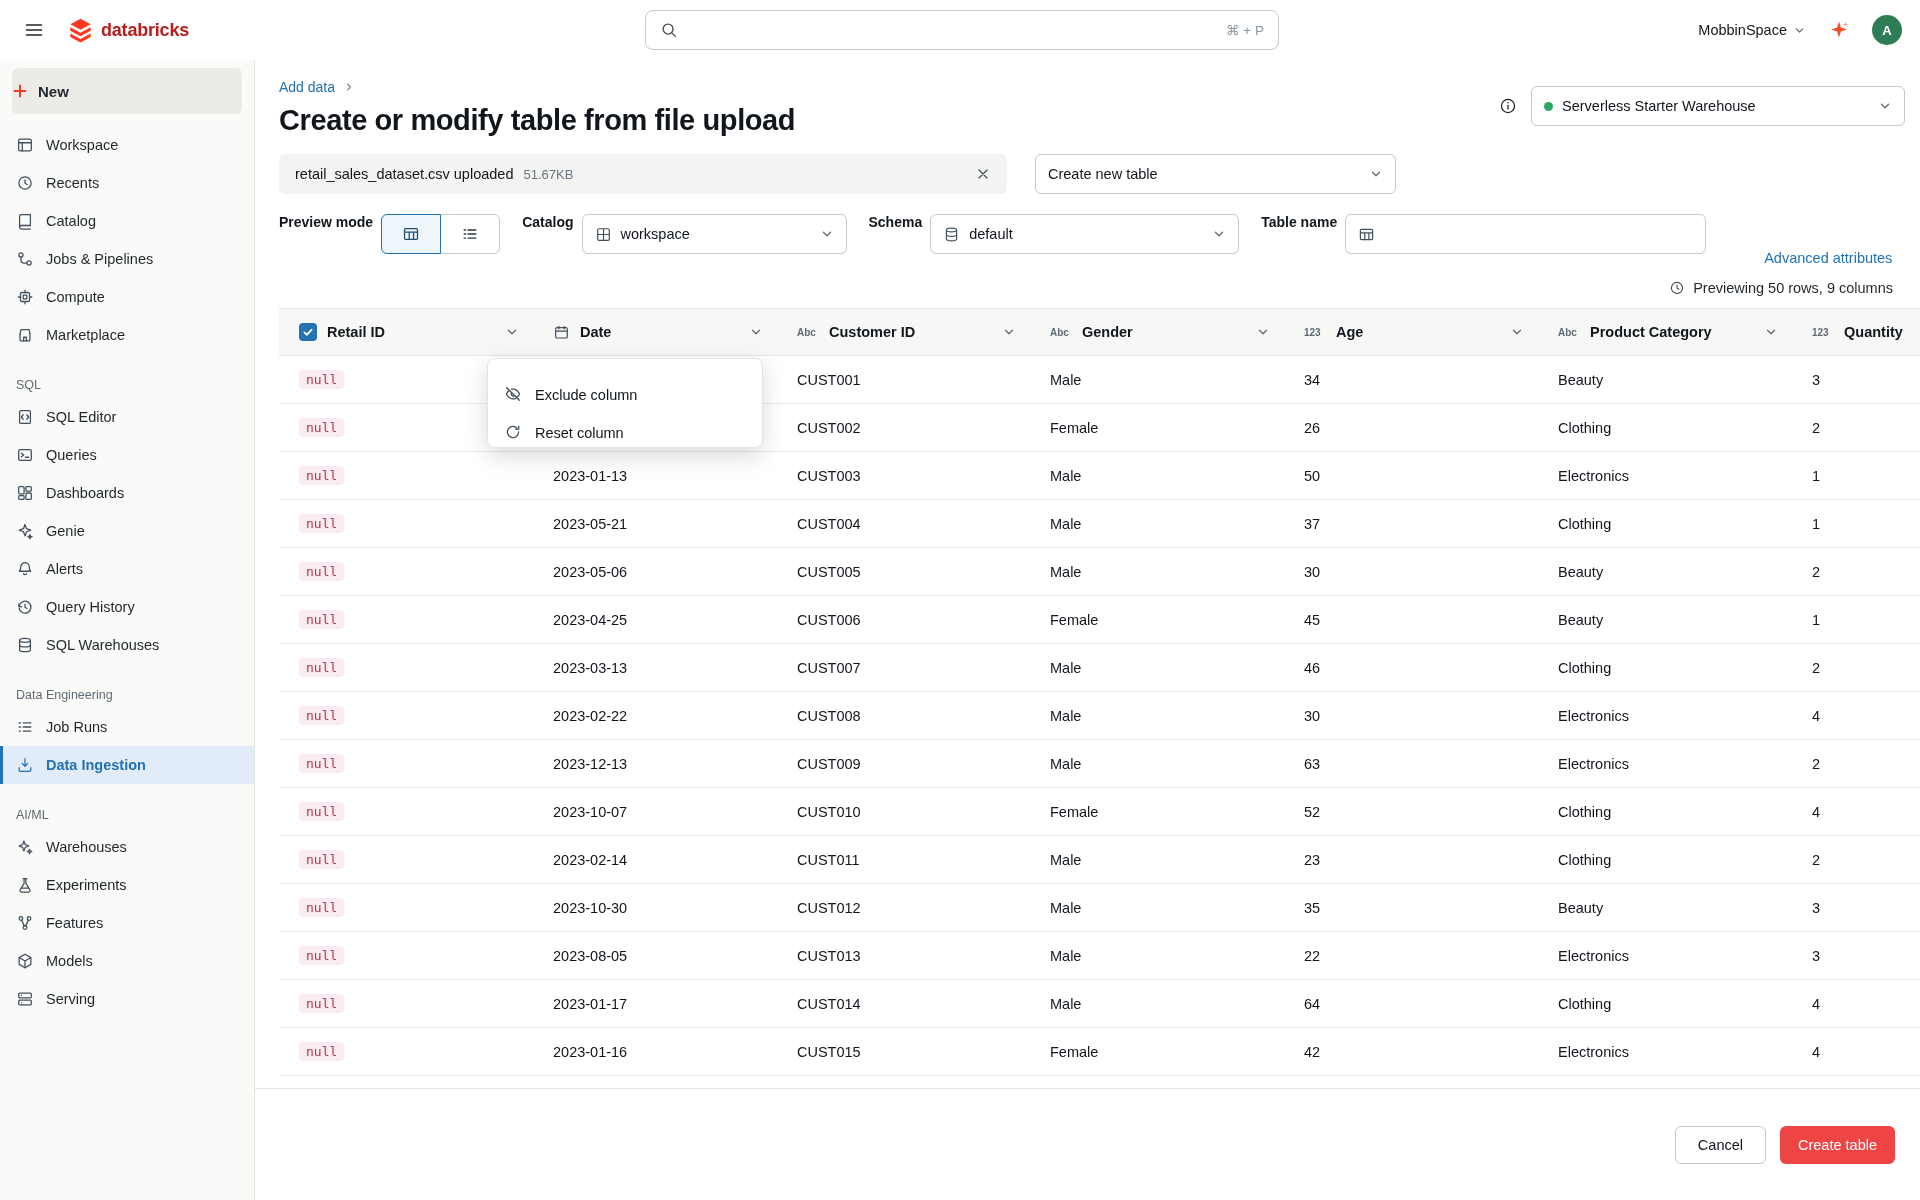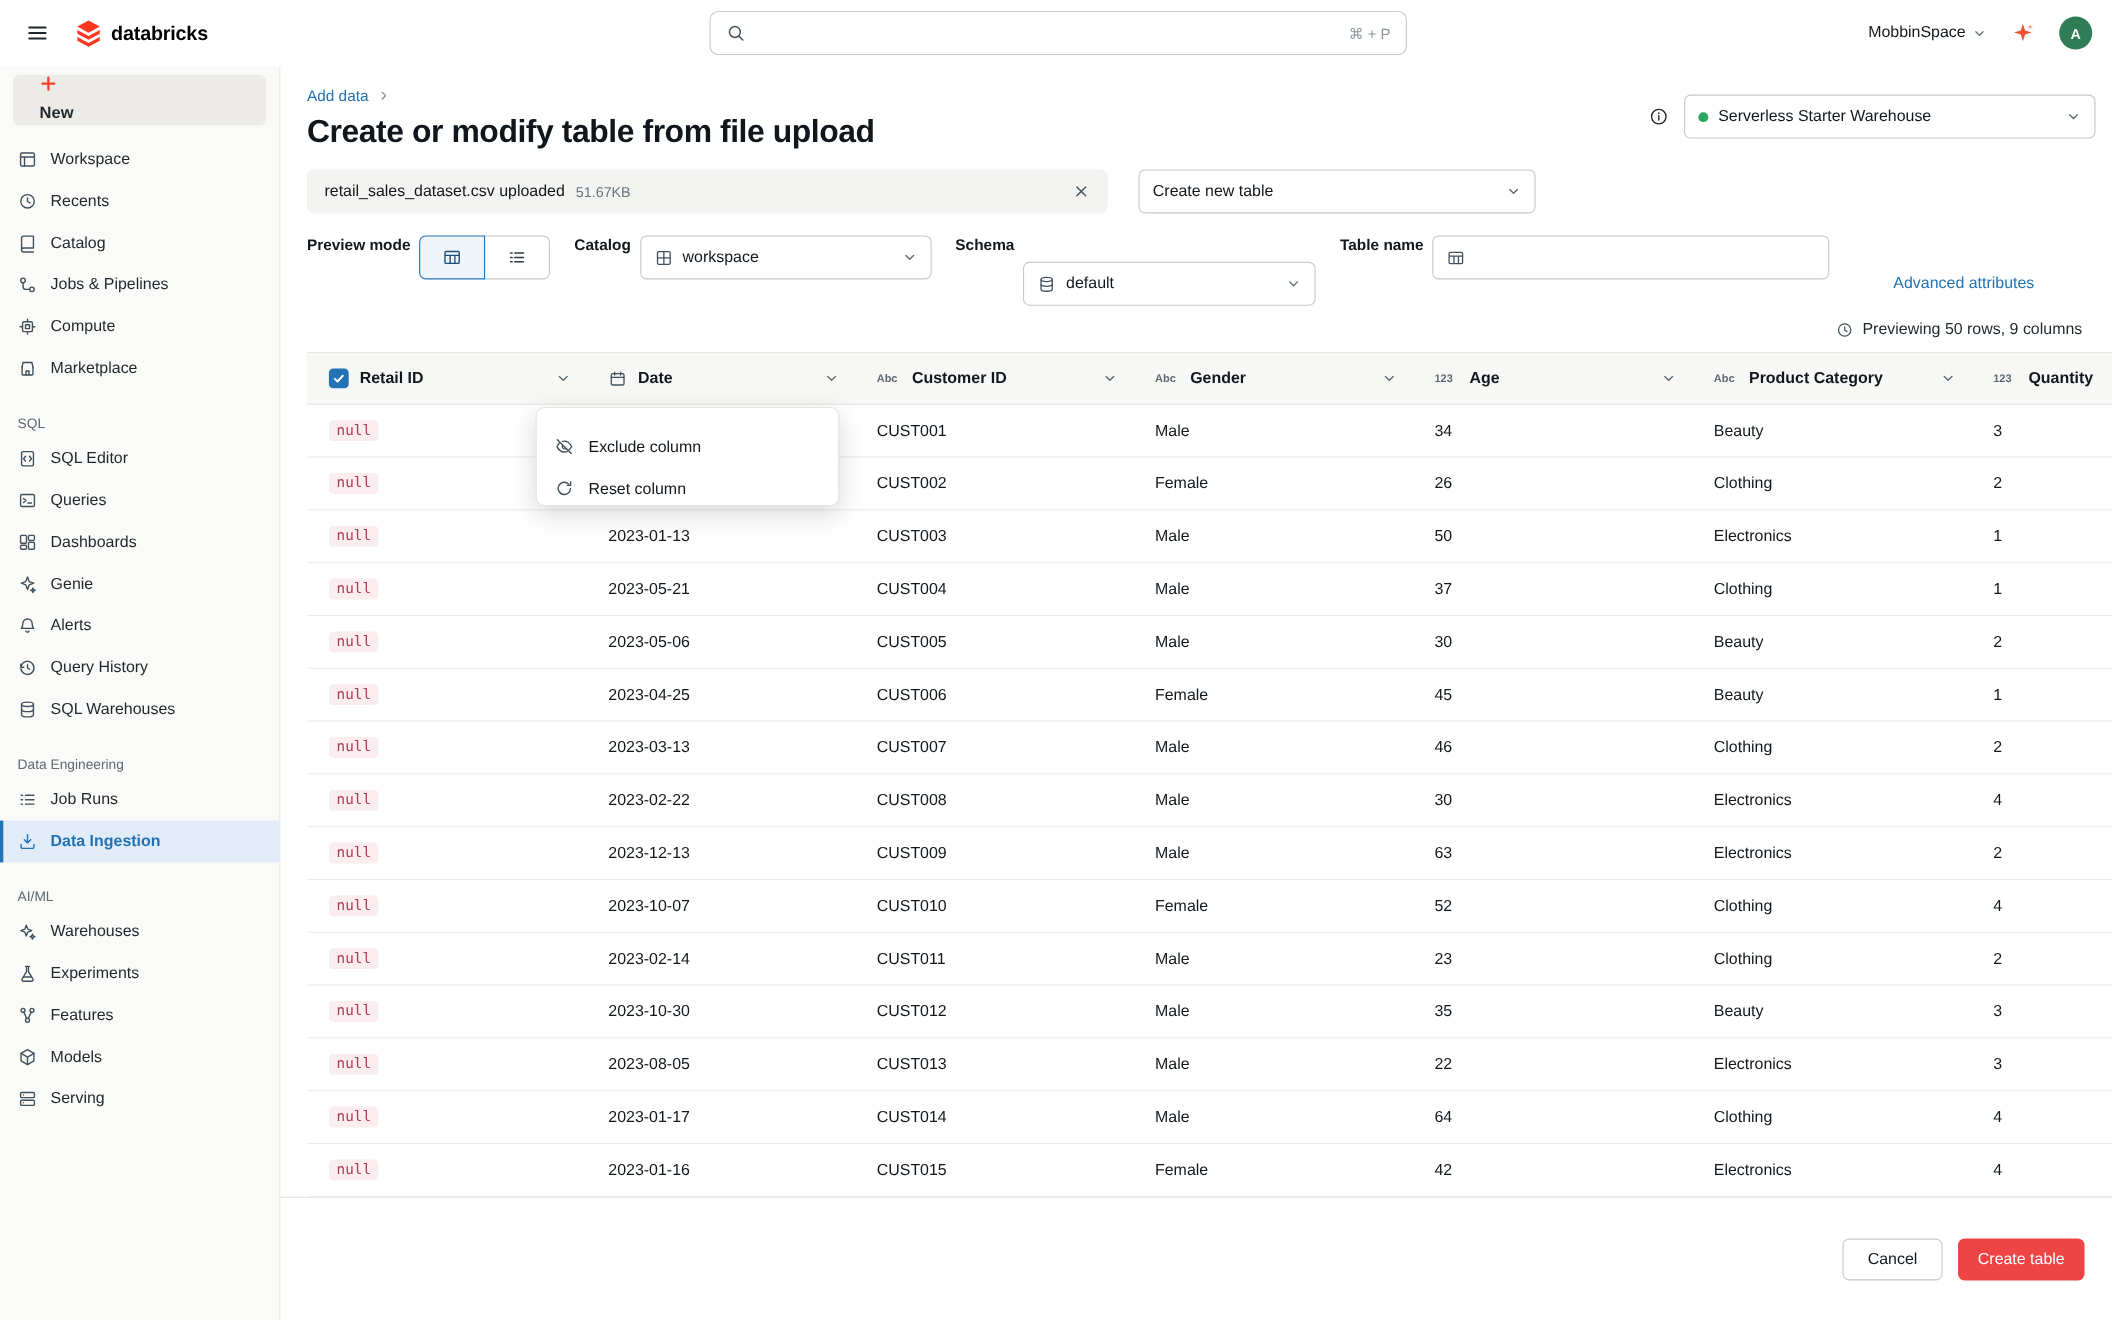--- a/index.html
+++ b/index.html
@@ -7,40 +7,40 @@
   body {
     width:1920px; height:1200px; overflow:hidden; background:#fff;
     font-family:"Liberation Sans", sans-serif; color:#11171C; position:relative;
   }
   svg { display:block; }
 
   
   .topbar { height:60px; display:flex; align-items:center; padding:0 18px 0 24px; position:relative; background:#fff; }
   .icon-btn { display:flex; cursor:pointer; color:#1F272D; }
   .logo { margin-left:24px; display:flex; align-items:center; gap:8px; cursor:pointer; }
-  .logo-text { font-size:18px; font-weight:700; color:#000000; letter-spacing:-0.2px; }
+  .logo-text { font-size:18px; font-weight:700; color:#b91c1c; letter-spacing:-0.2px; }
   .searchbar { position:absolute; left:645px; top:10px; width:634px; height:40px;
     border:1px solid #C2C9CF; border-radius:8px; background:#fff;
     display:flex; align-items:center; gap:10px; padding:0 14px; }
   .searchbar input { flex:1; border:none; outline:none; font:inherit; font-size:14.5px; color:#11171C; background:transparent; }
   .searchbar input::placeholder { color:#737F8A; }
   .shortcut { color:#8B97A1; font-size:13.5px; white-space:nowrap; }
   .topbar-right { margin-left:auto; display:flex; align-items:center; gap:22px; }
   .ws-switcher { display:flex; align-items:center; gap:6px; font-size:14.5px; cursor:pointer; }
   .avatar { width:30px; height:30px; border-radius:50%; background:#2E7D57; color:#fff;
     display:flex; align-items:center; justify-content:center; font-size:13px; font-weight:700; cursor:pointer; }
 
   
   .shell { display:flex; height:1140px; }
 
   
   .sidebar { width:255px; min-width:255px; background:#FAFAF8; border-right:1px solid #E5E5E2;
     padding-top:4px; font-size:14.5px; color:#1F272D; overflow:hidden; }
   .new-button { margin:4px 12px 12px; height:46px; background:#EDEBE7; border-radius:6px;
-    display:flex; gap:10px; padding:0 24px; font-weight:700; font-size:15px; cursor:pointer;flex-direction:column; }
+    display:flex; align-items:center; gap:10px; padding:0 0; font-weight:700; font-size:15px; cursor:pointer; }
   .nav-section { margin:24px 0 6px; padding:0 16px; font-size:12.5px; color:#5F6A74; }
   .nav-item { height:38px; display:flex; align-items:center; gap:12px; padding:0 16px; position:relative; cursor:pointer; }
   .nav-icon { width:18px; height:18px; color:#41505C; flex:0 0 auto; display:flex; }
   .nav-label { white-space:nowrap; }
   .nav-item.selected { background:#E1ECF8; color:#2272B4; font-weight:700; }
   .nav-item.selected .nav-icon { color:#2272B4; }
   .nav-item.selected::before { content:''; position:absolute; left:0; top:0; bottom:0; width:3px; background:#2272B4; }
 
   
   .main { flex:1; min-width:0; display:flex; flex-direction:column; background:#fff; }
@@ -68,21 +68,21 @@
 
   .row2 { display:flex; gap:22px; margin-top:20px; }
   .field { display:flex; flex-direction:row; gap:8px; }
   .flabel { font-size:14px; font-weight:700; height:17px; }
   .segmented { display:flex; }
   .seg { width:60px; height:40px; border:1px solid #C2C9CF; background:#fff; color:#2B3943;
     display:flex; align-items:center; justify-content:center; padding:0; cursor:pointer; }
   .seg:first-child { border-radius:6px 0 0 6px; }
   .seg:last-child { border-radius:0 6px 6px 0; margin-left:-1px; }
   .seg.selected { border:1.5px solid #2272B4; background:#EEF5FB; z-index:1; color:#1F4E75; position:relative; }
-  .w265 { width:265px; } .w309 { width:266px;margin-top:24px; } .w361 { width:361px; }
+  .w265 { width:265px; } .w309 { width:309px; } .w361 { width:361px; }
   .tn-input { border:none; outline:none; flex:1; font:inherit; font-size:14.5px; color:#11171C; background:transparent; padding:0; min-width:0; }
   .adv-link { margin-left:36px; margin-top:36px; color:#2272B4; font-size:14.5px; text-decoration:none; cursor:pointer; white-space:nowrap; }
 
   .preview-info { display:flex; justify-content:flex-end; align-items:center; gap:8px;
     margin-top:12px; padding-right:27px; font-size:14.5px; color:#1F272D; height:20px; }
   .preview-info .pic { color:#41505C; display:flex; }
 
   
   .table-wrap { position:relative; margin-top:10px; width:1641px; overflow:hidden; }
   .ptable { width:1813px; }

